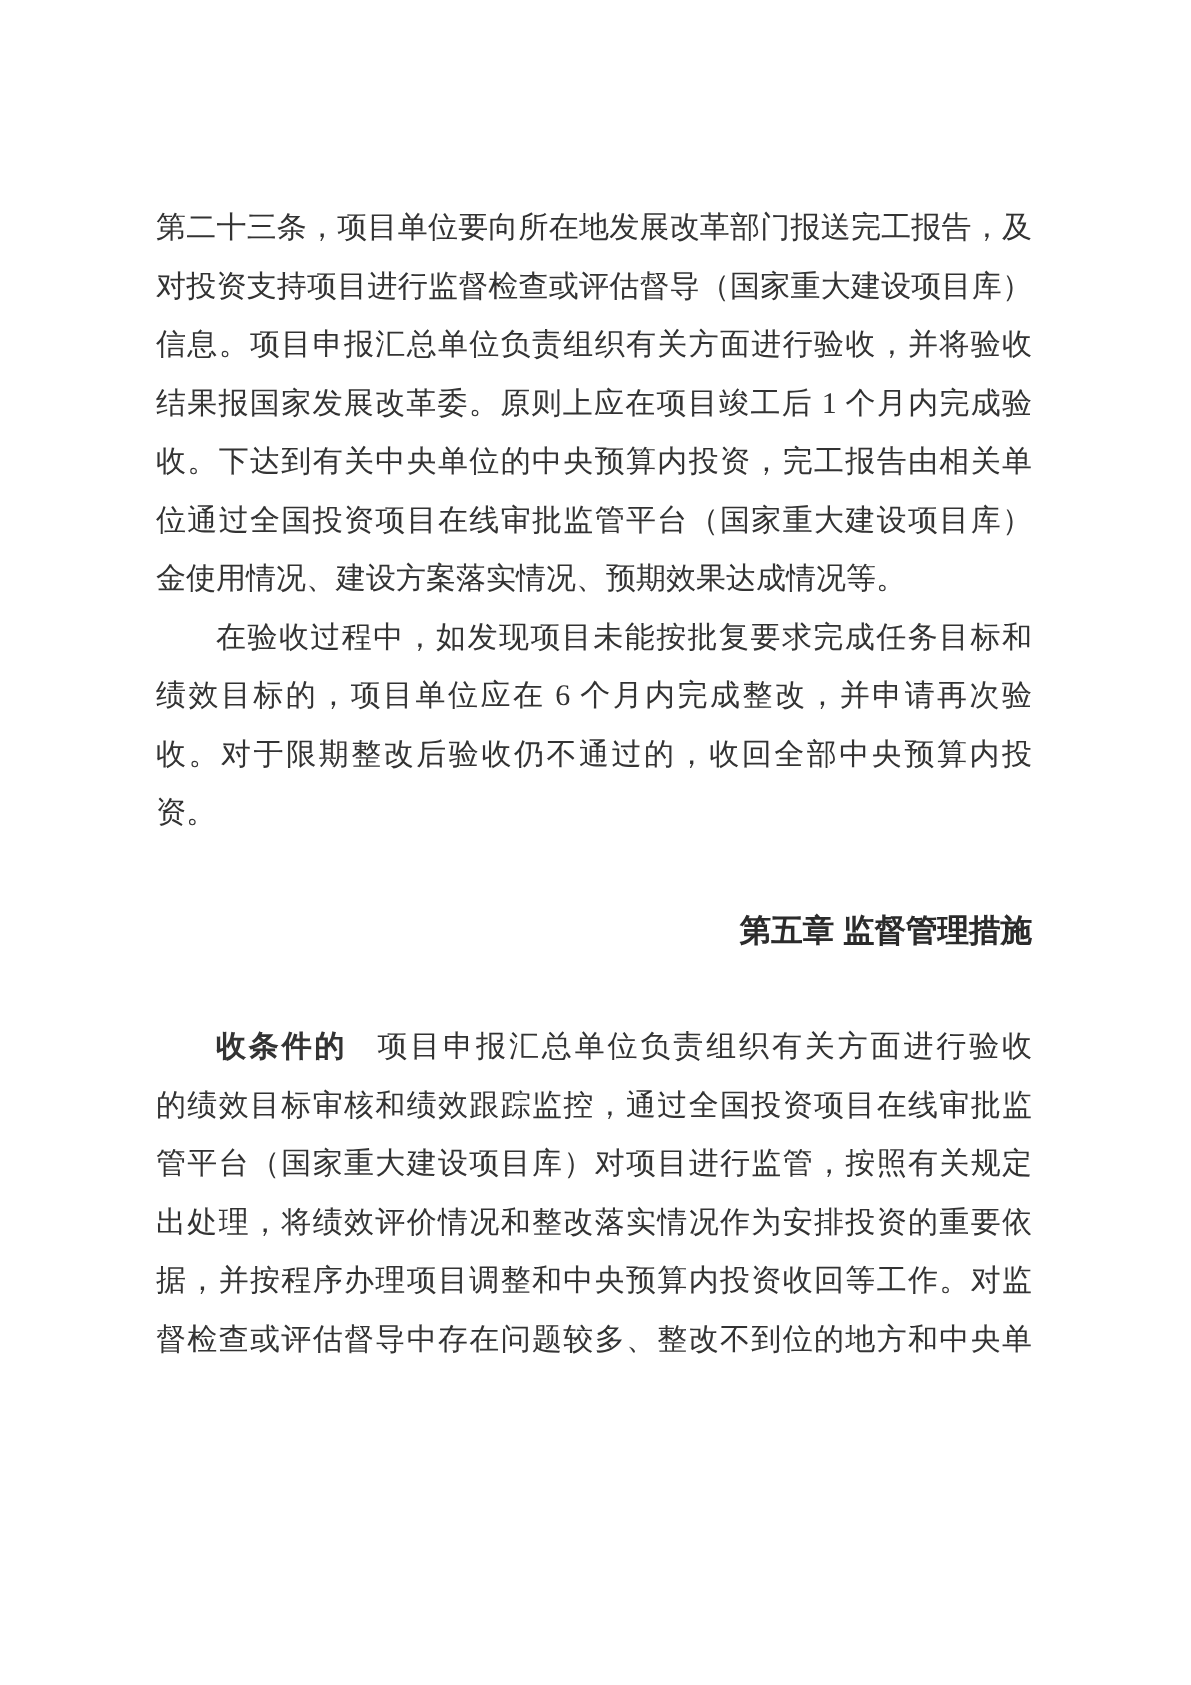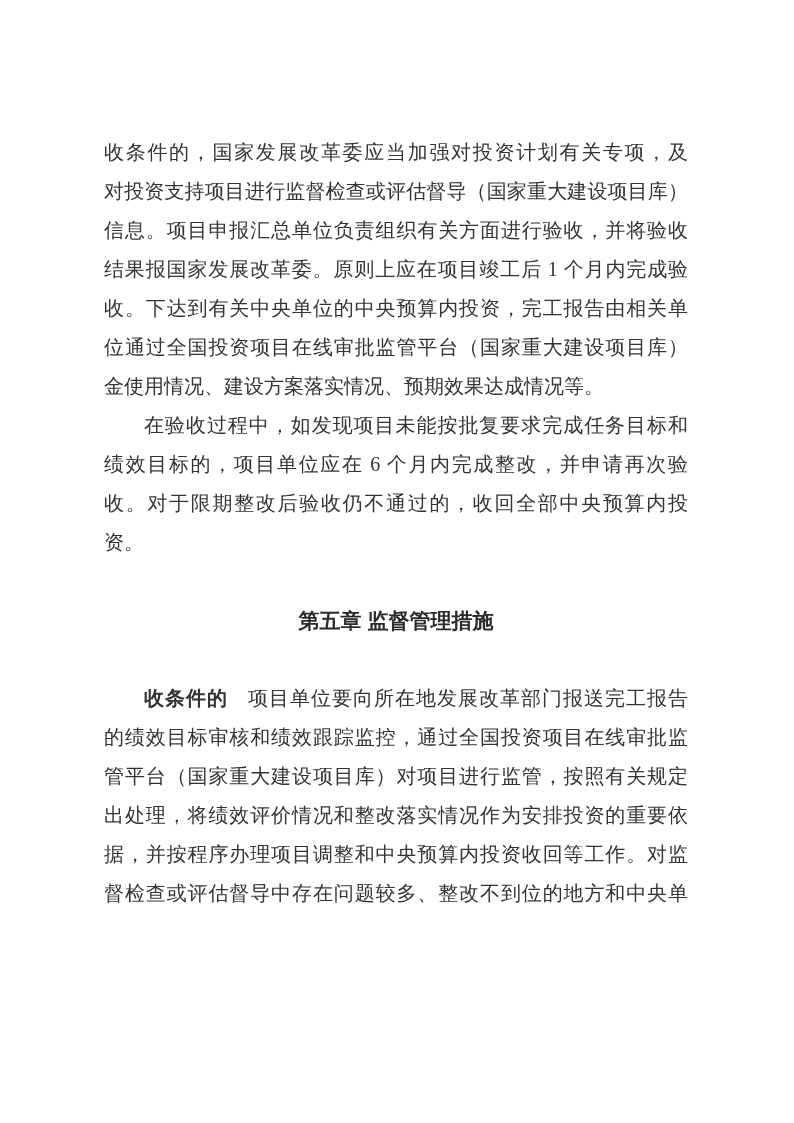--- a/index.html
+++ b/index.html
@@ -38,55 +38,55 @@
     text-align-last: left;
   }
   .article-term {
     font-weight: bold;
     margin-right: 1em;
   }
   .chapter-heading {
     height: 39px;
     line-height: 39px;
     margin: 39px 0 39px 0;
-    text-align: center;
+    text-align: right;
     font-family: "Liberation Sans", "DejaVu Sans", sans-serif;
     font-weight: bold;
     font-size: 21px;
     color: #2b2b2b;
   }
 </style>
 </head>
 <body>
 
 <div class="page">
   <div class="body-text">
 
     <div class="para">
-      <div class="line">收条件的，国家发展改革委应当加强对投资计划有关专项，及</div>
+      <div class="line">第二十三条，项目单位要向所在地发展改革部门报送完工报告，及</div>
       <div class="line">对投资支持项目进行监督检查或评估督导（国家重大建设项目库）</div>
       <div class="line">信息。项目申报汇总单位负责组织有关方面进行验收，并将验收</div>
       <div class="line">结果报国家发展改革委。原则上应在项目竣工后 1 个月内完成验</div>
       <div class="line">收。下达到有关中央单位的中央预算内投资，完工报告由相关单</div>
       <div class="line">位通过全国投资项目在线审批监管平台（国家重大建设项目库）</div>
       <div class="line para-end">金使用情况、建设方案落实情况、预期效果达成情况等。</div>
     </div>
 
     <div class="para">
       <div class="line indent">在验收过程中，如发现项目未能按批复要求完成任务目标和</div>
       <div class="line">绩效目标的，项目单位应在 6 个月内完成整改，并申请再次验</div>
       <div class="line">收。对于限期整改后验收仍不通过的，收回全部中央预算内投</div>
       <div class="line para-end">资。</div>
     </div>
 
     <div class="chapter-heading">第五章 监督管理措施</div>
 
     <div class="para">
       <div class="line indent">
-        <span class="article-term">收条件的</span><span>项目单位要向所在地发展改革部门报送完工报告</span>
+        <span class="article-term">收条件的</span><span>项目申报汇总单位负责组织有关方面进行验收</span>
       </div>
       <div class="line">的绩效目标审核和绩效跟踪监控，通过全国投资项目在线审批监</div>
       <div class="line">管平台（国家重大建设项目库）对项目进行监管，按照有关规定</div>
       <div class="line">出处理，将绩效评价情况和整改落实情况作为安排投资的重要依</div>
       <div class="line">据，并按程序办理项目调整和中央预算内投资收回等工作。对监</div>
       <div class="line">督检查或评估督导中存在问题较多、整改不到位的地方和中央单</div>
     </div>
 
   </div>
 </div>

